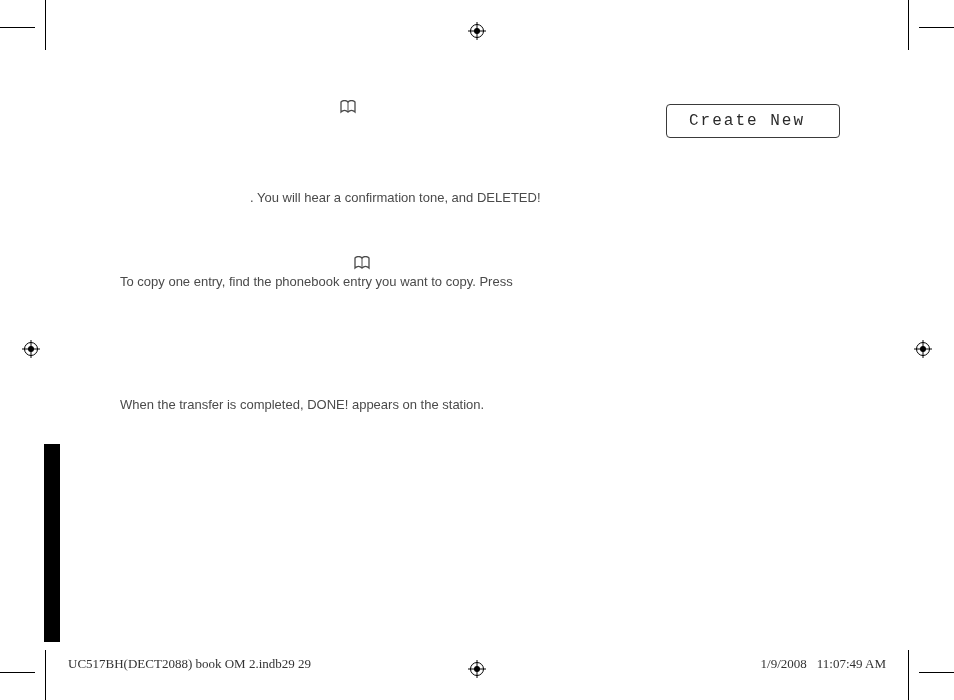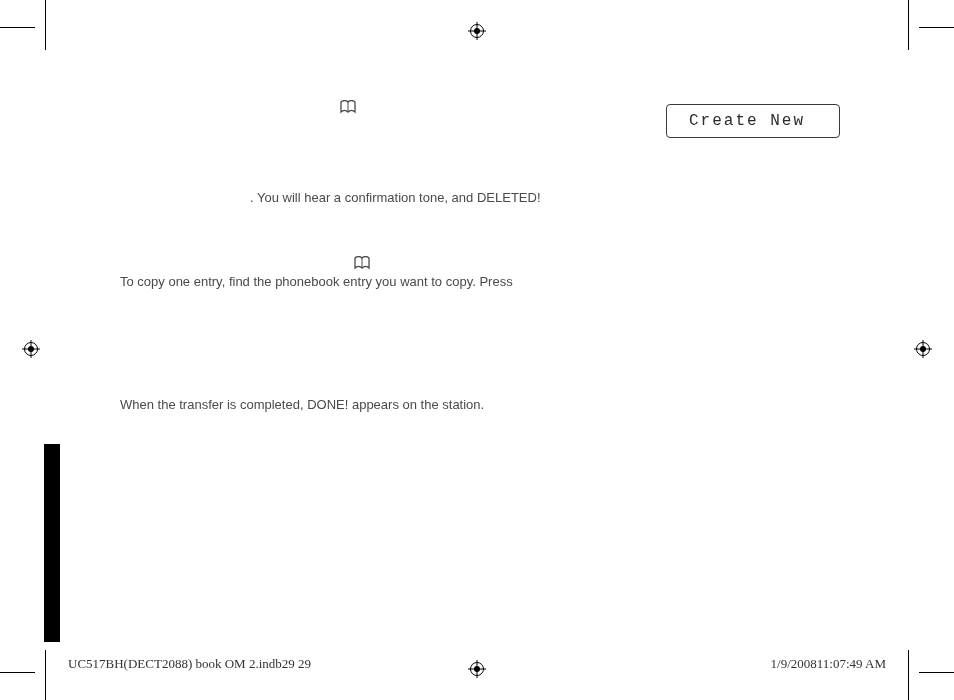--- a/index.html
+++ b/index.html
@@ -41,21 +41,21 @@
   .lcd { position: absolute; top: 104px; left: 666px; width: 174px; border: 1.5px solid #3a3a3a; border-radius: 4px; padding: 6px 8px 6px 8px; font-family: "Courier New", monospace; font-size: 16px; line-height: 1.25; letter-spacing: 2px; color: #2a2a2a; }
   .lcd-line { white-space: pre; }
   .lcd-line.sel::before { content: ""; display: inline-block; width: 0; height: 0; border-top: 5px solid transparent; border-bottom: 5px solid transparent; border-left: 7px solid #2a2a2a; margin-right: 2px; vertical-align: 0; }
   .lcd-line.nosel { padding-left: 14px; }
 
   
   .blackbar { position: absolute; left: 44px; top: 444px; width: 16px; height: 198px; background: #000; }
 
   
   .footer { position: absolute; bottom: 28px; left: 68px; right: 68px; font-size: 13px; color: #333; display: flex; justify-content: space-between; font-family: "Times New Roman", serif; }
-  .footer-right { display: flex; }
+  .footer-right { display: flex; gap: 10px; }
 </style>
 </head>
 <body>
 <div class="page">
 
   <div class="crop-tl-h"></div>
   <div class="crop-tl-v"></div>
   <div class="crop-tr-h"></div>
   <div class="crop-tr-v"></div>
   <div class="crop-bl-h"></div>

